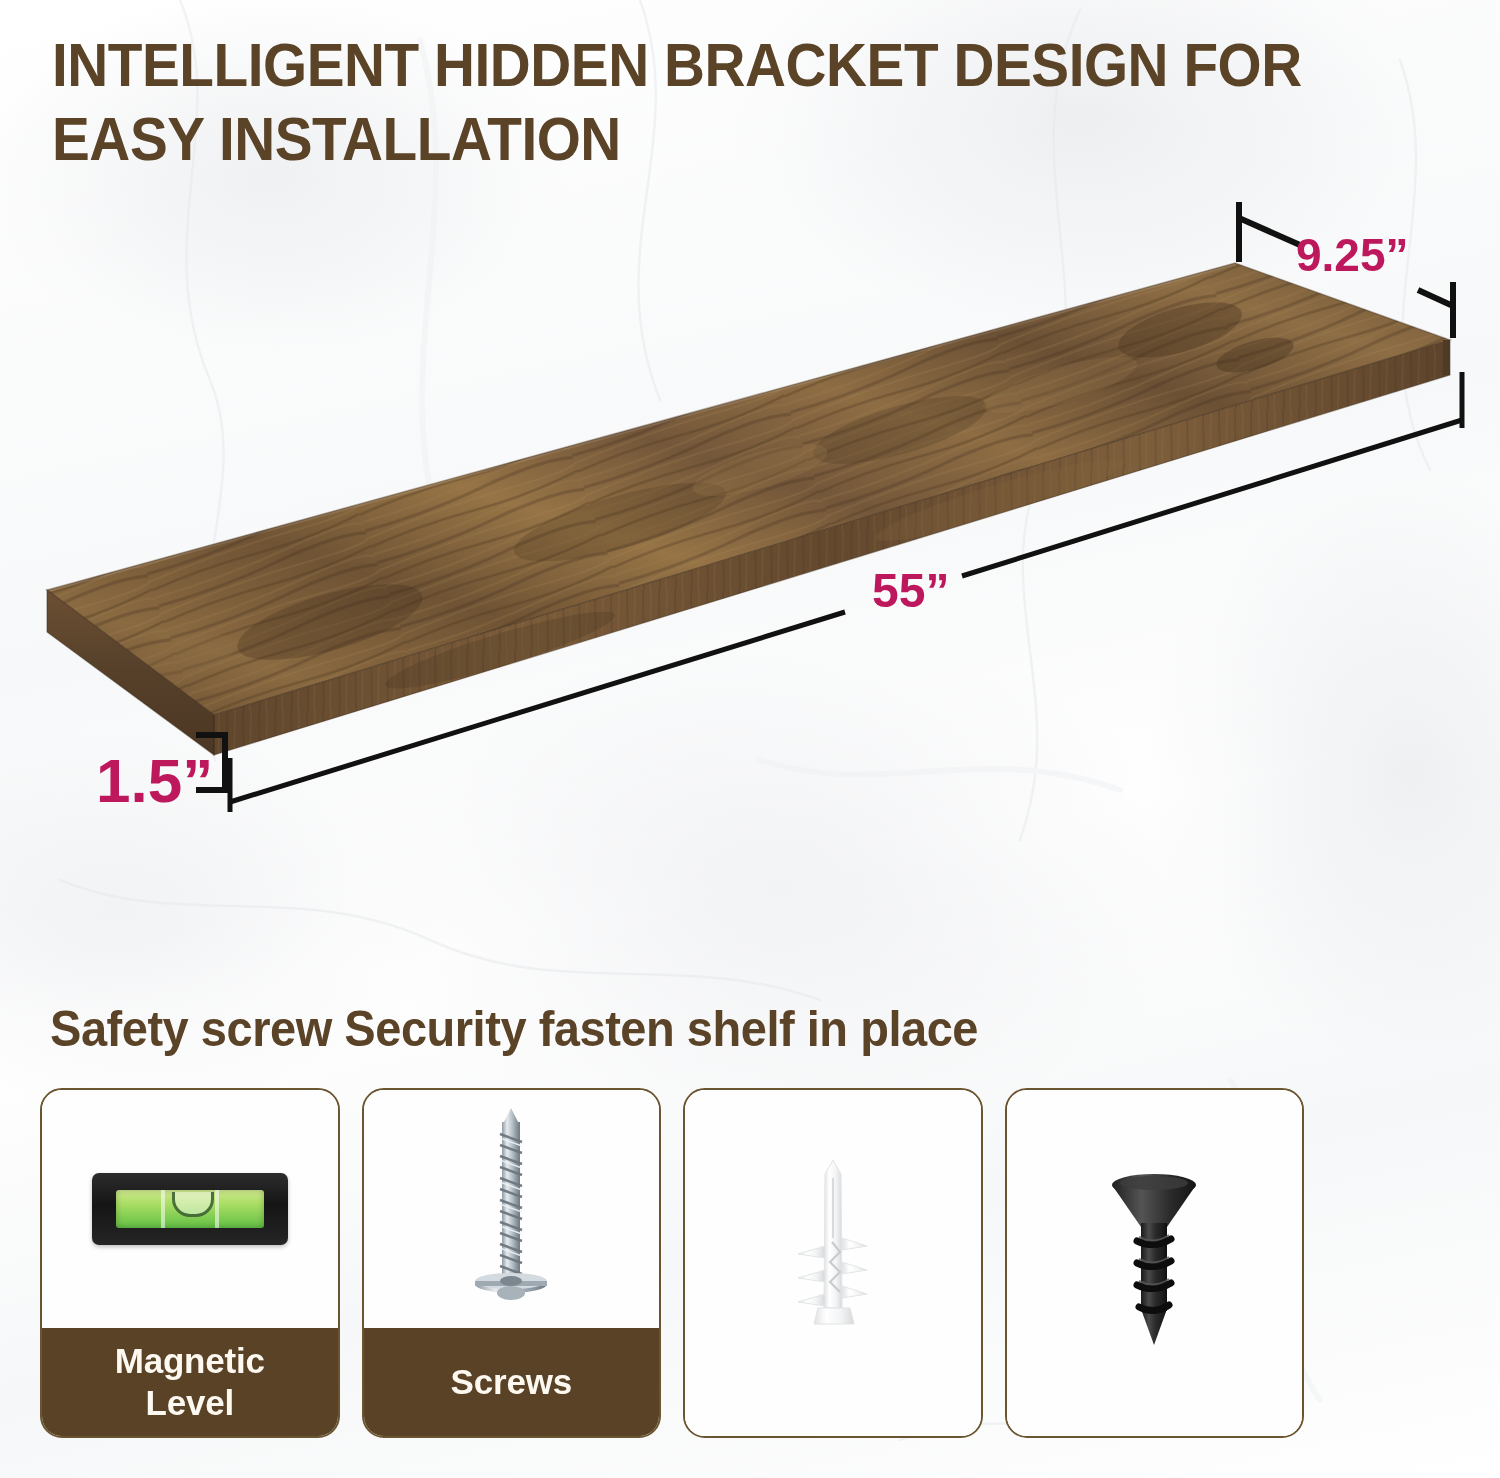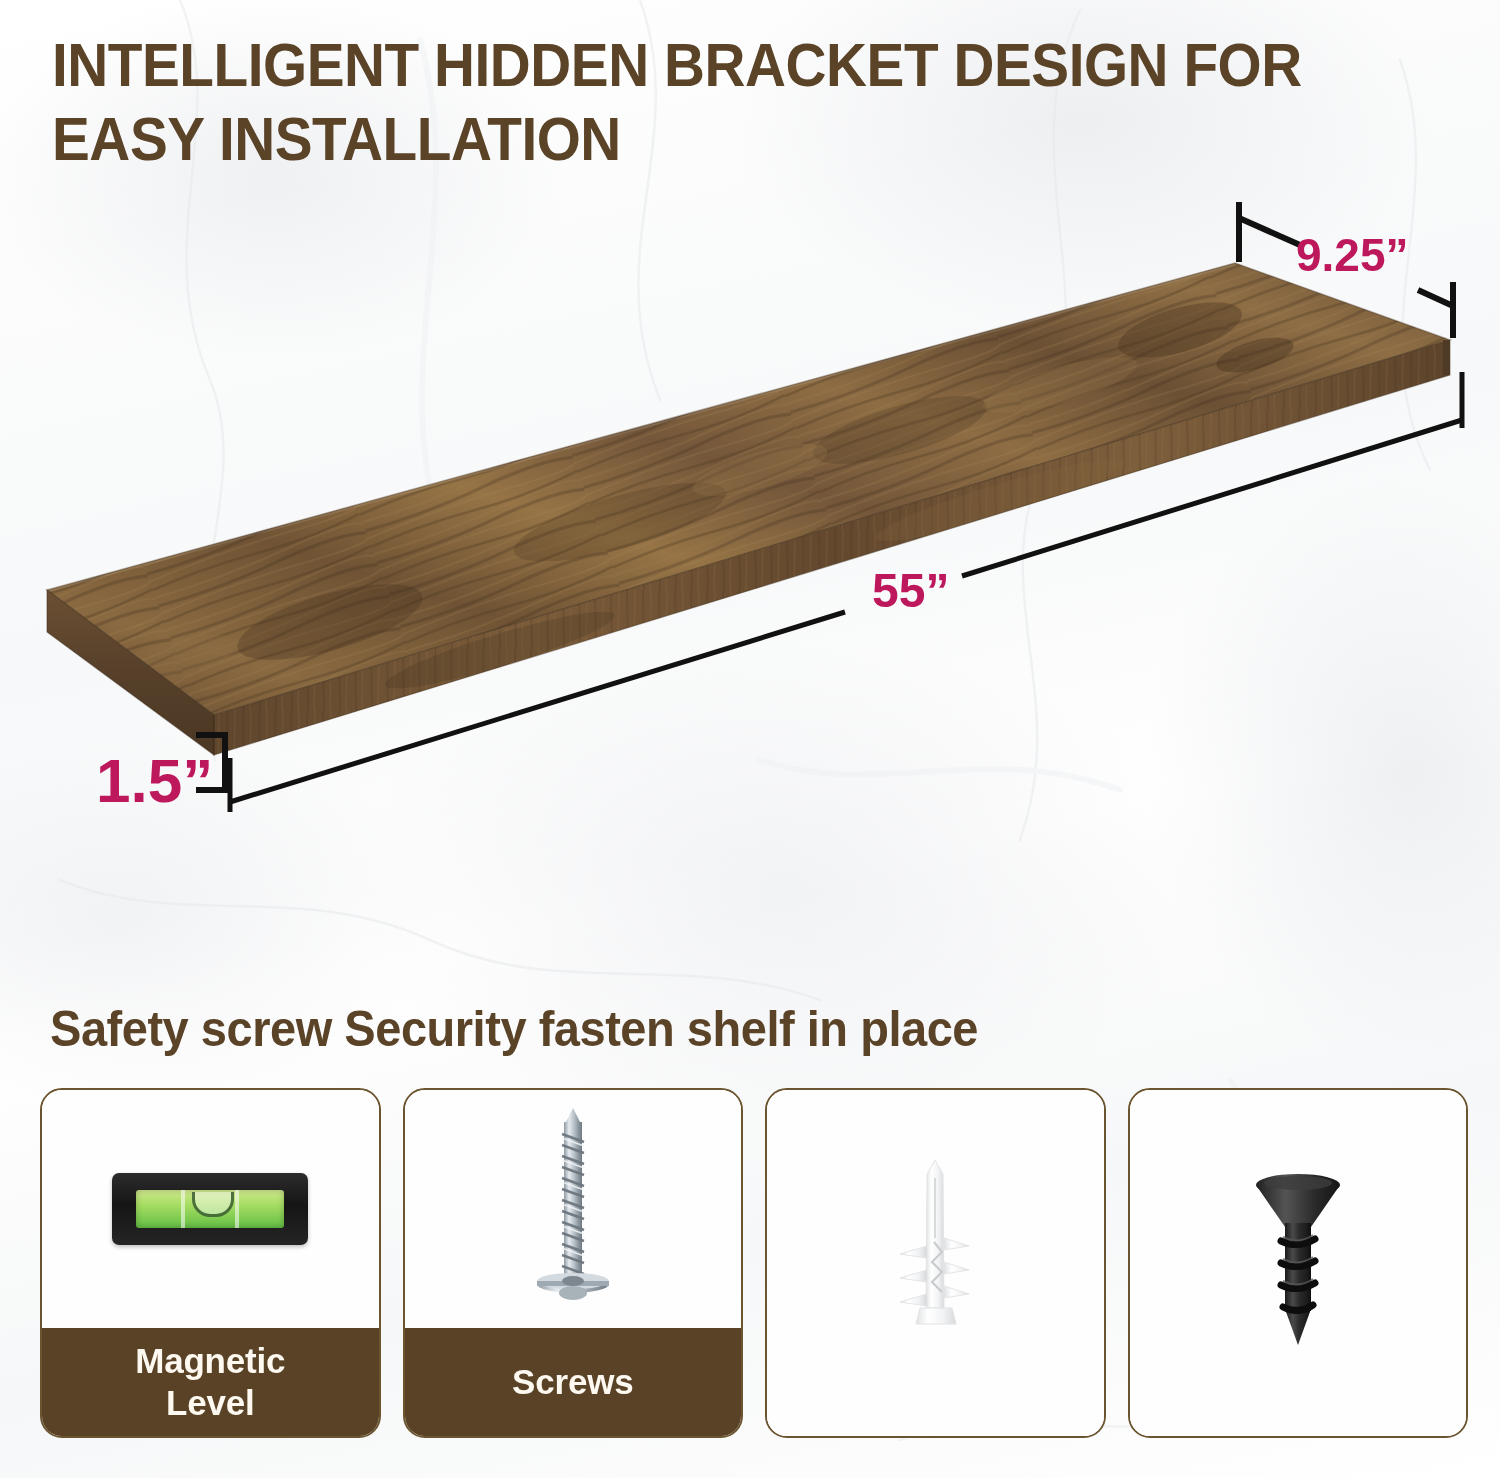--- a/index.html
+++ b/index.html
@@ -94,21 +94,21 @@
     width: 1500px;
     height: 1478px;
     pointer-events: none;
   }
 
   
   #cards {
     position: absolute;
     left: 40px;
     top: 1088px;
-    width: 1428px;
+    width: 1264px;
     height: 350px;
     display: flex;
     gap: 22px;
   }
   .card {
     flex: 1 1 0;
     position: relative;
     border: 2px solid #6b5530;
     border-radius: 22px;
     background: #ffffff;

